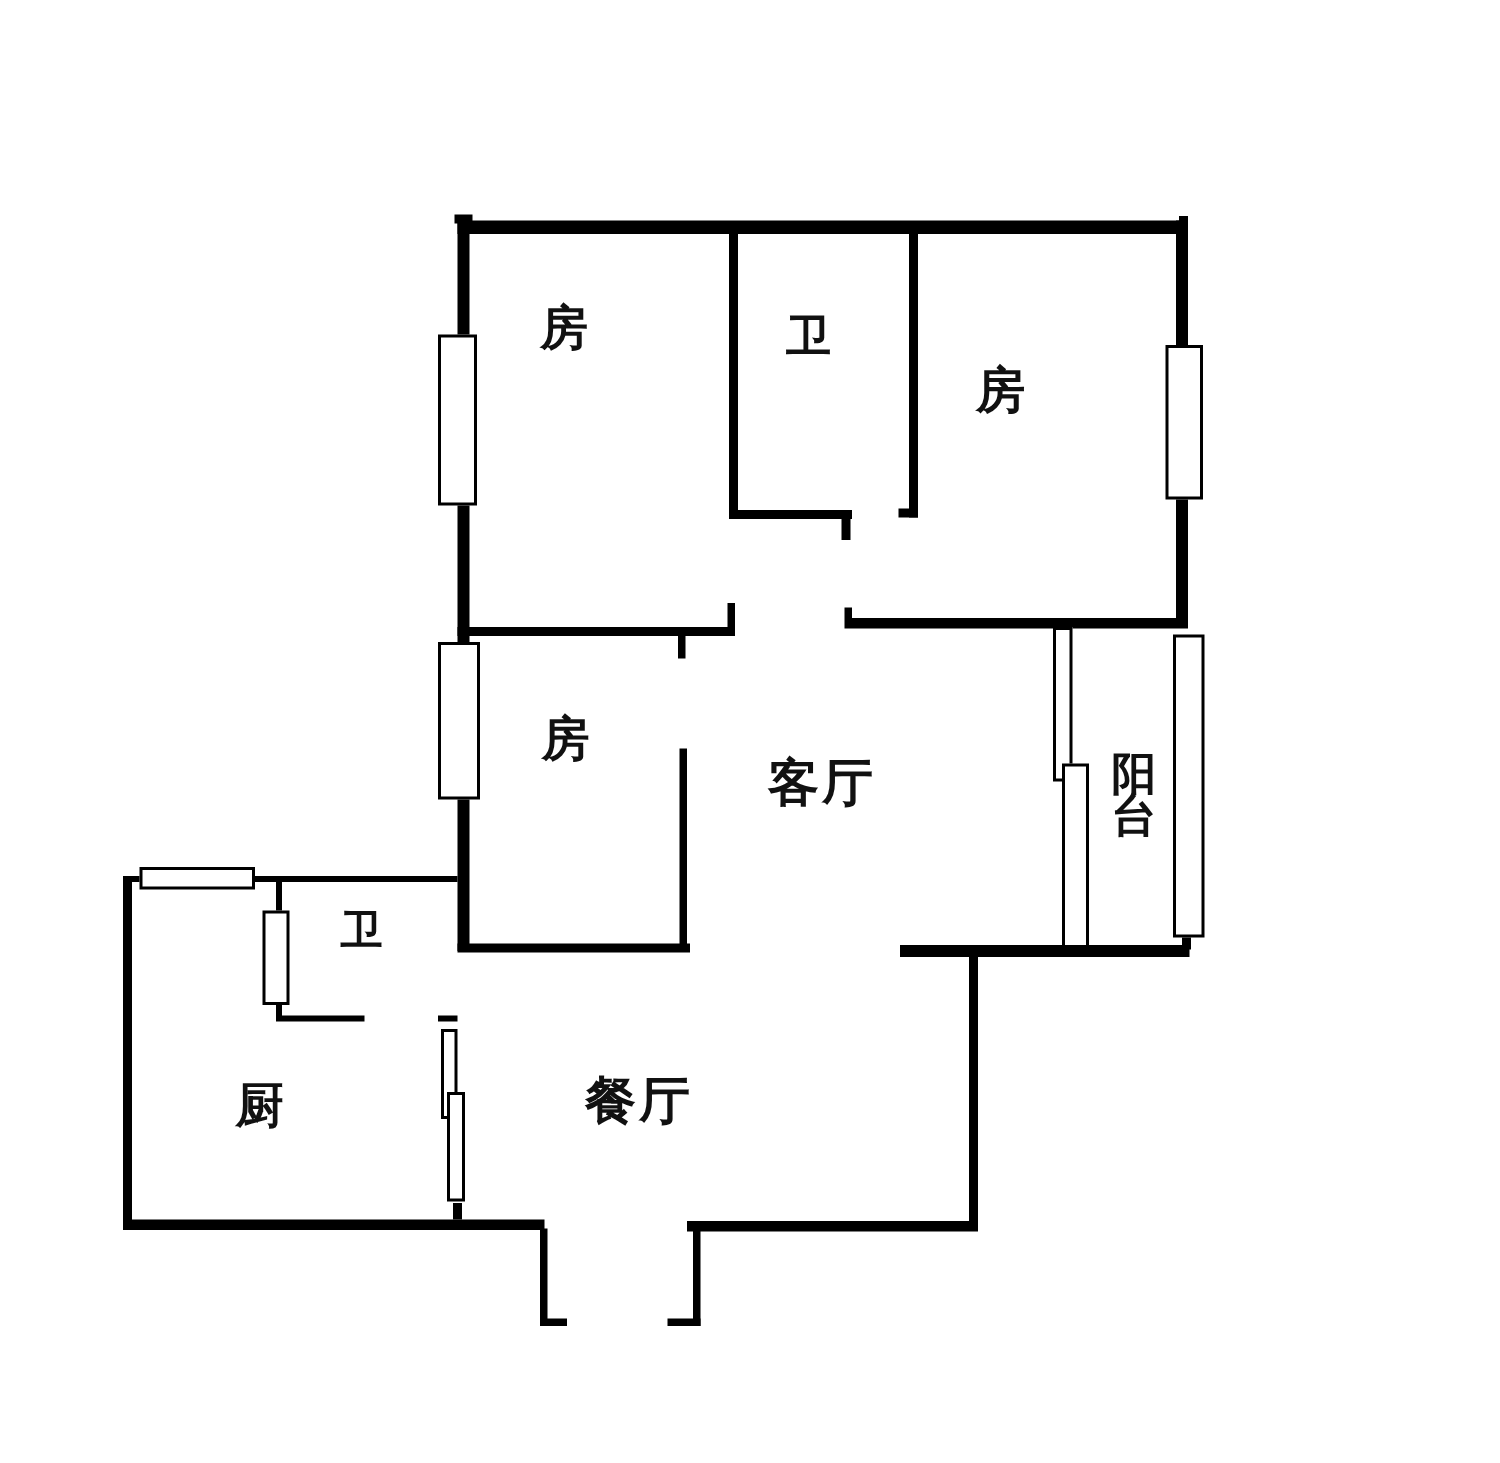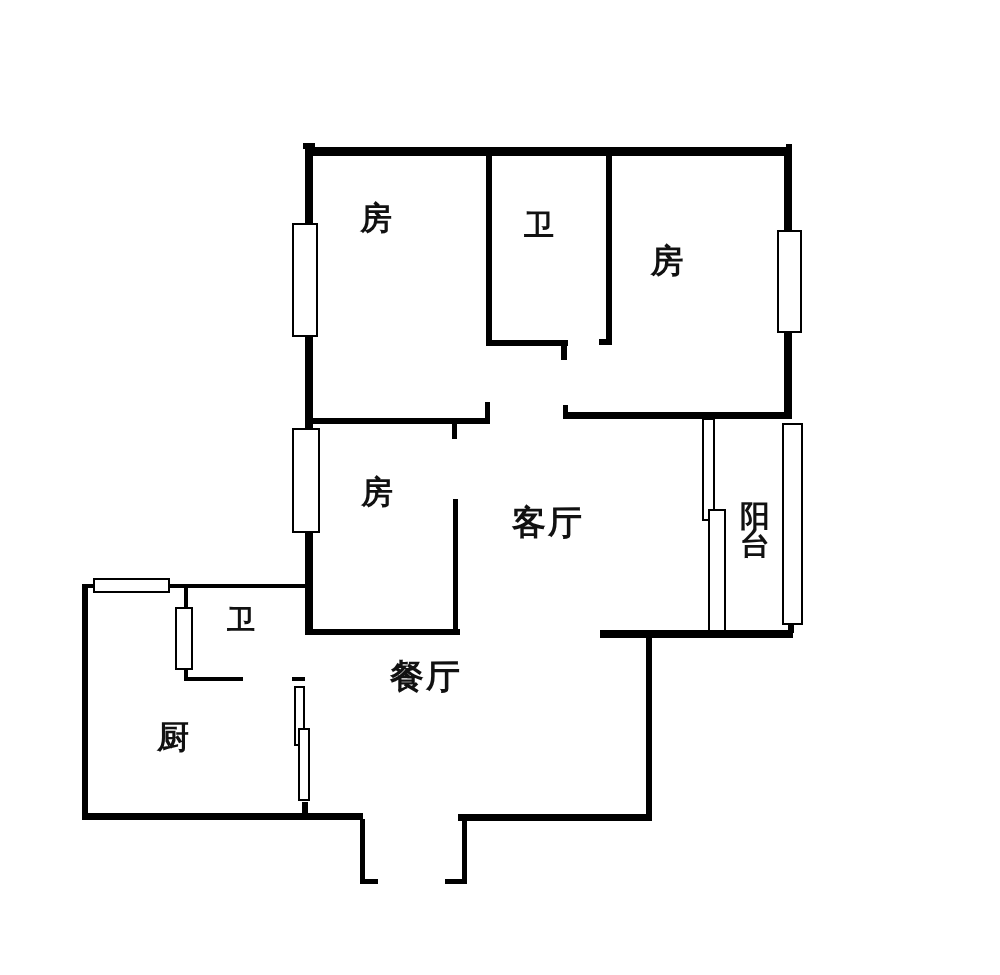--- a/index.html
+++ b/index.html
@@ -87,14 +87,14 @@
     <div class="win" style="left: 702px; top: 418px; width: 13px; height: 103px; border-color: rgb(0, 0, 0);"></div>
     <div class="win" style="left: 708px; top: 509px; width: 18px; height: 123px; border-color: rgb(0, 0, 0);"></div>
     <span class="room-label" style="left: 377px; top: 218px; font-size: 32px;">房</span>
     <span class="room-label" style="left: 540px; top: 225px; font-size: 30px;">卫</span>
     <span class="room-label" style="left: 668px; top: 260px; font-size: 33px;">房</span>
     <span class="room-label" style="left: 378px; top: 492px; font-size: 32px;">房</span>
     <span class="room-label" style="left: 548px; top: 522px; font-size: 34px;">客厅</span>
     <span class="room-label vertical" style="left: 755px; top: 503px; font-size: 30px;">阳台</span>
     <span class="room-label" style="left: 242px; top: 620px; font-size: 28px;">卫</span>
     <span class="room-label" style="left: 174px; top: 737px; font-size: 32px;">厨</span>
-    <span class="room-label" style="left: 426px; top: 676px; font-size: 34px;">餐厅</span>
+    <span class="room-label" style="left: 426px; top: 734px; font-size: 34px;">餐厅</span>
   </div>
 
 </body></html>

